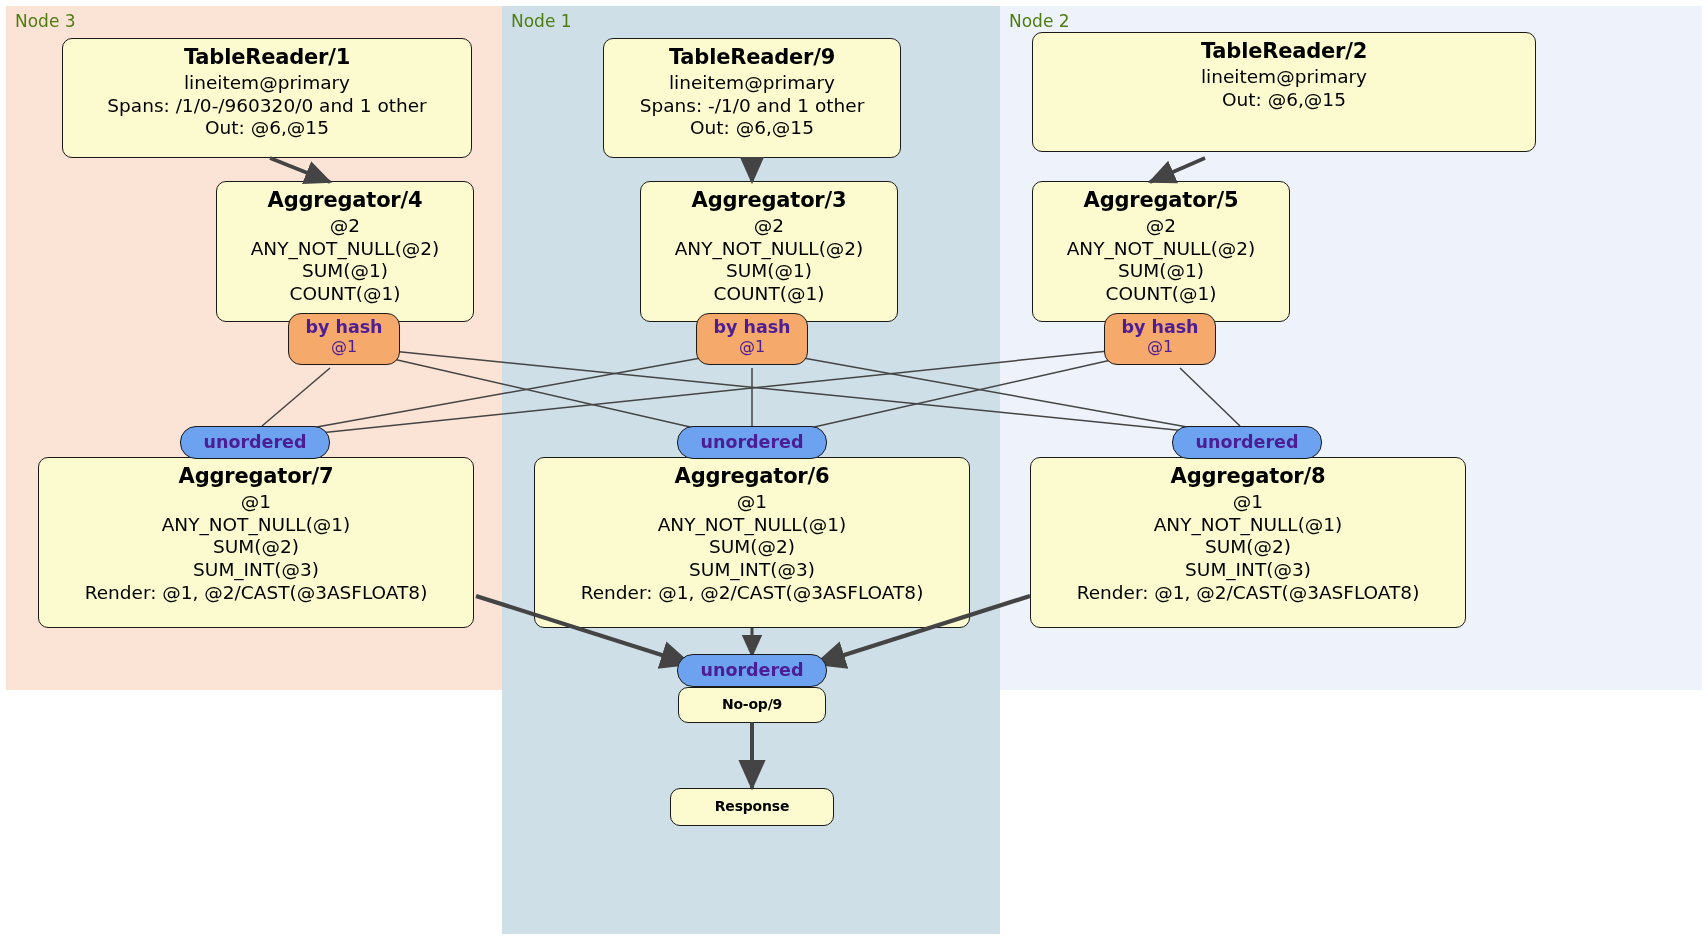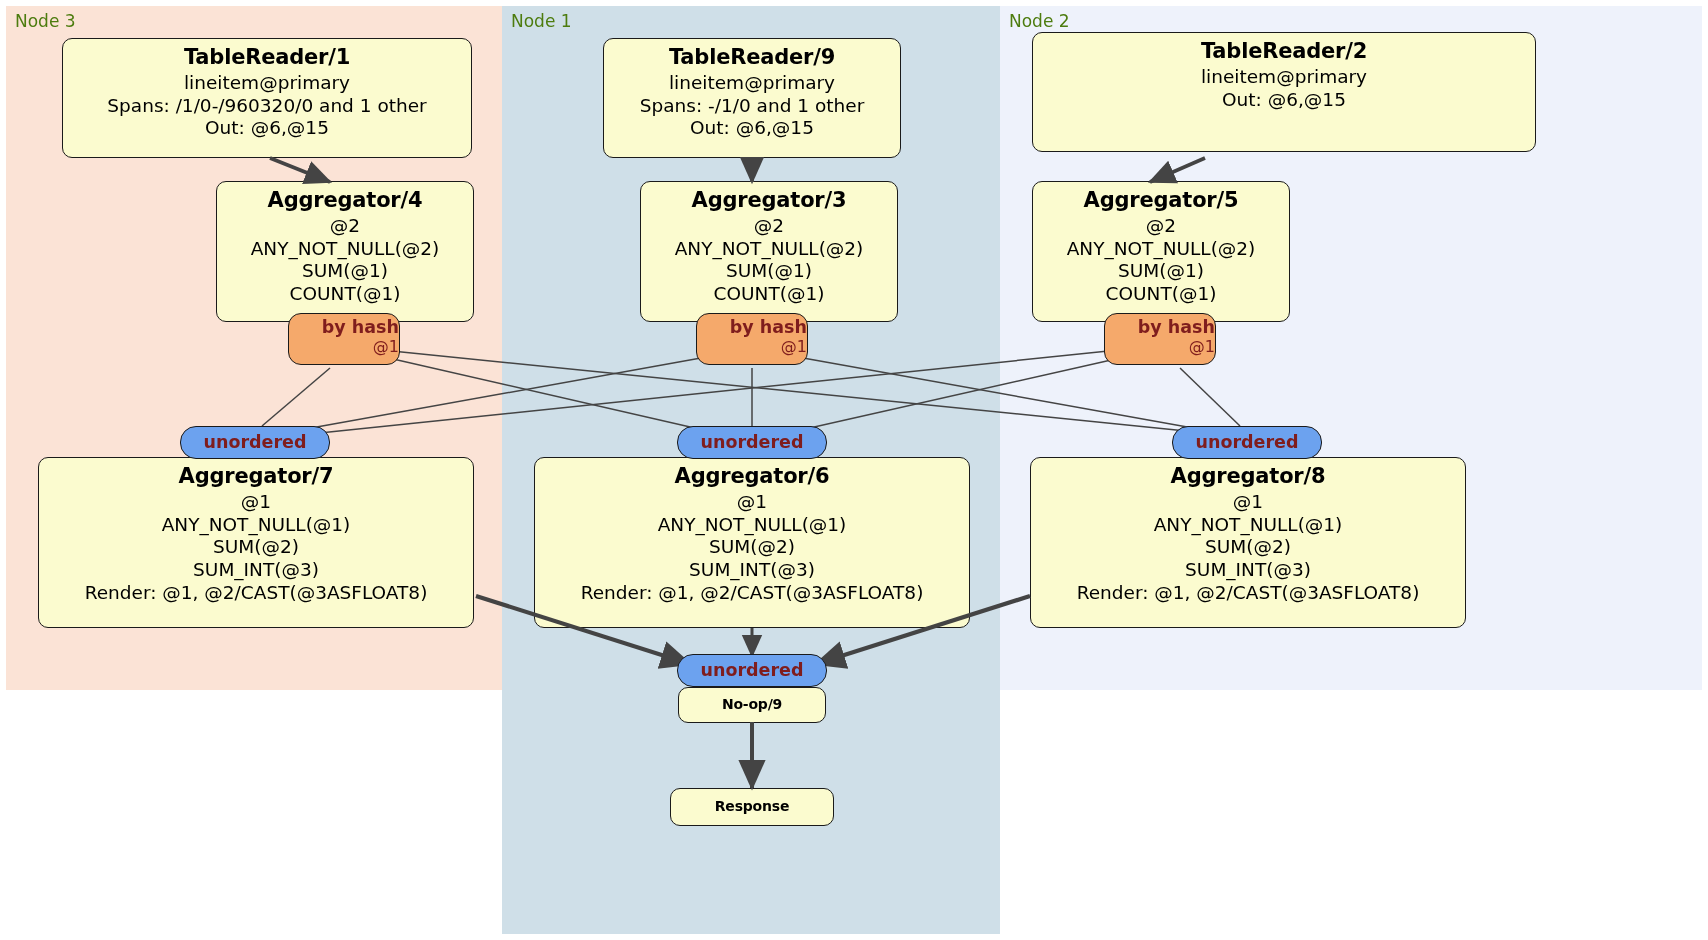--- a/index.html
+++ b/index.html
@@ -64,22 +64,22 @@
     align-items: center;
     justify-content: center;
   }
   .proc.compact .ttl { margin-bottom: 0; font-size: 14px; }
 
   
   .pill {
     position: absolute;
     box-sizing: border-box;
     border: 1.6px solid #1a1a1a;
-    text-align: right;
-    color: #7f1d1d;
+    text-align: center;
+    color: #4c1d95;
     line-height: 1.12;
     z-index: 6;
   }
   .pill.hash {
     background: #f5a96b;
     border-radius: 13px;
     padding-top: 4px;
   }
   .pill.hash .t1 { display:block; font-weight: bold; font-size: 17.5px; }
   .pill.hash .t2 { display:block; font-size: 16px; }

